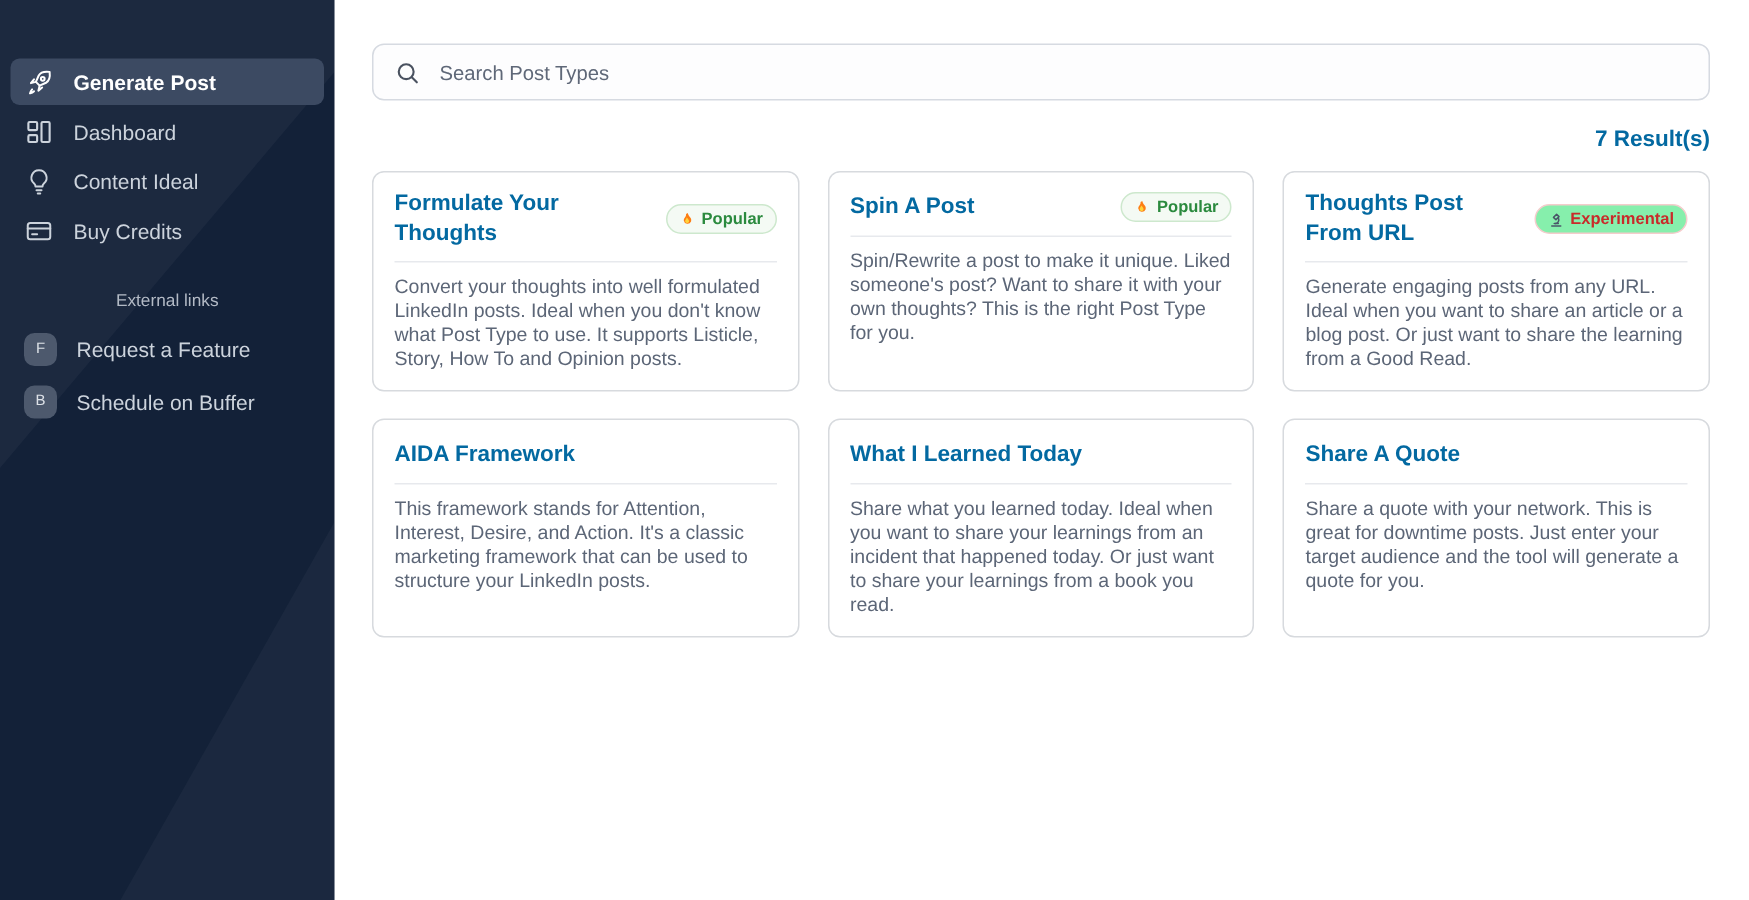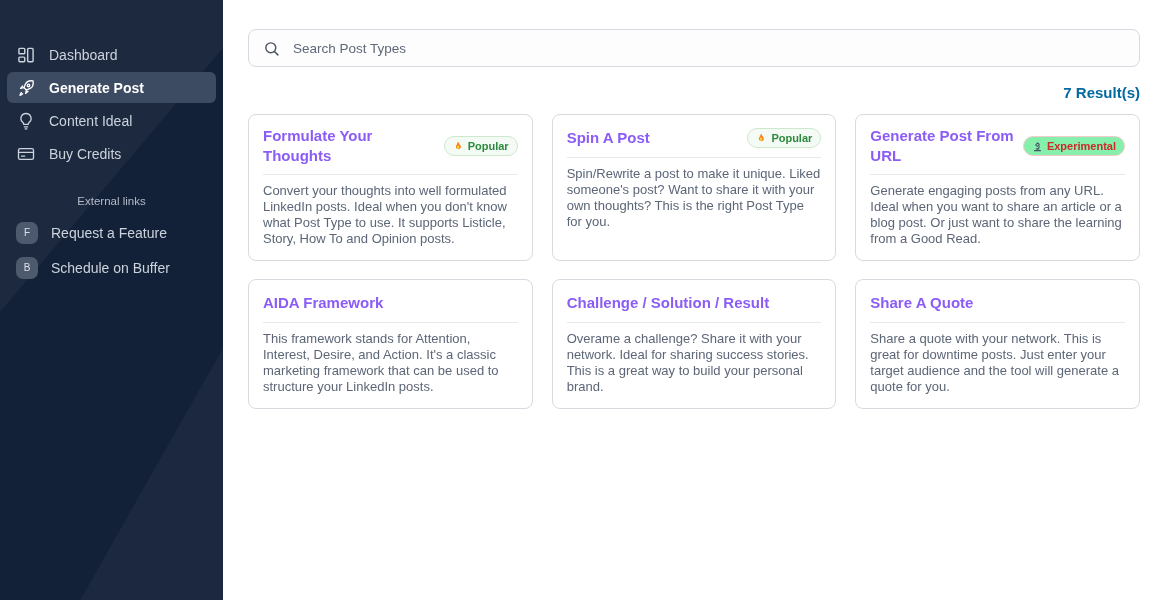--- a/index.html
+++ b/index.html
@@ -56,60 +56,60 @@
     font-size:13.5px; color:#333; font-family:inherit;
   }
   .s-input::placeholder { color:#5f6878; opacity:1; }
   .results { text-align:right; font-size:15px; font-weight:bold; color:#0369a1; margin:17px 0 13px; }
   .cards { display:grid; grid-template-columns:repeat(3,1fr); gap:18px 19px; align-items:stretch; }
   .card {
     border:1px solid #d7dade; border-radius:8px; background:#fff;
     padding:11px 14px 13px; box-sizing:border-box; cursor:pointer;
   }
   .card-head { display:flex; align-items:center; justify-content:space-between; gap:8px; min-height:24px; }
-  .card-title { margin:0; font-size:15px; font-weight:bold; color:#8b5cf6; line-height:1.35; }
+  .card-title { margin:0; font-size:15px; font-weight:bold; color:#0369a1; line-height:1.35; }
   .card-divider { border-bottom:1px solid #e7e9ed; margin:7px 0 8px; }
   .card-desc { margin:0; font-size:13px; line-height:1.24; color:#5c6677; }
   .badge {
     display:inline-flex; align-items:center; gap:4px; padding:3px 8px;
     border-radius:11px; font-size:11px; font-weight:bold; white-space:nowrap; flex:0 0 auto;
   }
   .badge.popular { background:#f4faf4; border:1px solid #cde8cd; color:#2b8a3e; }
   .badge.experimental { background:#86efac; border:1px solid #f4cccc; color:#c92a2a;justify-content:flex-end; }
   .b-icon { display:inline-flex; }
   .b-icon svg { width:11px; height:11px; display:block; }
 </style>
 </head>
 <body>
 
 <div class="app">
 
   <aside class="sidebar">
     <nav class="nav">
-        <div class="side-item">
-          <span class="side-icon">
-            <svg viewBox="0 0 24 24" fill="none" stroke="currentColor" stroke-width="1.7" stroke-linecap="round" stroke-linejoin="round">
-              <rect x="3.5" y="4" width="7" height="6.5" rx="1"></rect>
-              <rect x="3.5" y="14.5" width="7" height="5.5" rx="1"></rect>
-              <rect x="14" y="4" width="6.5" height="16" rx="1"></rect>
-            </svg>
-          </span>
-          <span class="side-label">Dashboard</span>
-        </div>
         <div class="side-item active">
           <span class="side-icon">
             <svg viewBox="0 0 24 24" fill="none" stroke="currentColor" stroke-width="1.6" stroke-linecap="round" stroke-linejoin="round">
               <path d="M12.5 14.5L9.5 11.5 11.8 6.4C13.3 3.6 16.5 3 20.5 3.5 21 7.5 20.4 10.7 17.6 12.2L12.5 14.5z"></path>
               <circle cx="15" cy="9" r="1.5"></circle>
               <path d="M9.5 11.5L5.5 12.5 8 9.5"></path>
               <path d="M12.5 14.5L11.5 18.5 14.5 16"></path>
               <path d="M6.5 17.5C5.3 18.7 4.8 20.7 4.8 20.7S6.8 20.2 8 19"></path>
             </svg>
           </span>
           <span class="side-label">Generate Post</span>
+        </div>
+        <div class="side-item">
+          <span class="side-icon">
+            <svg viewBox="0 0 24 24" fill="none" stroke="currentColor" stroke-width="1.7" stroke-linecap="round" stroke-linejoin="round">
+              <rect x="3.5" y="4" width="7" height="6.5" rx="1"></rect>
+              <rect x="3.5" y="14.5" width="7" height="5.5" rx="1"></rect>
+              <rect x="14" y="4" width="6.5" height="16" rx="1"></rect>
+            </svg>
+          </span>
+          <span class="side-label">Dashboard</span>
         </div>
         <div class="side-item">
           <span class="side-icon">
             <svg viewBox="0 0 24 24" fill="none" stroke="currentColor" stroke-width="1.6" stroke-linecap="round" stroke-linejoin="round">
               <path d="M12 3a6 6 0 0 1 3.9 10.6c-.7.6-1.1 1.4-1.1 2.4h-5.6c0-1-.4-1.8-1.1-2.4A6 6 0 0 1 12 3z"></path>
               <path d="M10 19h4"></path>
               <path d="M11 21.5h2"></path>
             </svg>
           </span>
           <span class="side-label">Content Ideal</span>
@@ -179,21 +179,21 @@
                 </svg>
               </span>
               <span>Popular</span>
             </span>
           </div>
           <div class="card-divider"></div>
           <p class="card-desc">Spin/Rewrite a post to make it unique. Liked someone's post? Want to share it with your own thoughts? This is the right Post Type for you.</p>
         </article>
         <article class="card">
           <div class="card-head">
-            <h3 class="card-title">Generate Post From URL</h3>
+            <h3 class="card-title">Thoughts Post From URL</h3>
             <span class="badge experimental">
               <span class="b-icon">
                 <svg viewBox="0 0 24 24" fill="none" stroke="#4a5568" stroke-width="2.2" stroke-linecap="round" stroke-linejoin="round">
                   <path d="M5.5 21h13"></path>
                   <path d="M9 17.5h6"></path>
                   <path d="M12.5 4l3.5 3.5-4.5 4.5L8 8.5z"></path>
                   <path d="M15.5 10.5a5.5 5.5 0 0 1-4.5 7"></path>
                 </svg>
               </span>
               <span>Experimental</span>
@@ -204,24 +204,24 @@
         </article>
         <article class="card">
           <div class="card-head">
             <h3 class="card-title">AIDA Framework</h3>
           </div>
           <div class="card-divider"></div>
           <p class="card-desc">This framework stands for Attention, Interest, Desire, and Action. It's a classic marketing framework that can be used to structure your LinkedIn posts.</p>
         </article>
         <article class="card">
           <div class="card-head">
-            <h3 class="card-title">Challenge / Solution / Result</h3>
-          </div>
-          <div class="card-divider"></div>
-          <p class="card-desc">Overame a challenge? Share it with your network. Ideal for sharing success stories. This is a great way to build your personal brand.</p>
+            <h3 class="card-title">What I Learned Today</h3>
+          </div>
+          <div class="card-divider"></div>
+          <p class="card-desc">Share what you learned today. Ideal when you want to share your learnings from an incident that happened today. Or just want to share your learnings from a book you read.</p>
         </article>
         <article class="card">
           <div class="card-head">
             <h3 class="card-title">Share A Quote</h3>
           </div>
           <div class="card-divider"></div>
           <p class="card-desc">Share a quote with your network. This is great for downtime posts. Just enter your target audience and the tool will generate a quote for you.</p>
         </article>
       </div>
   </main>

